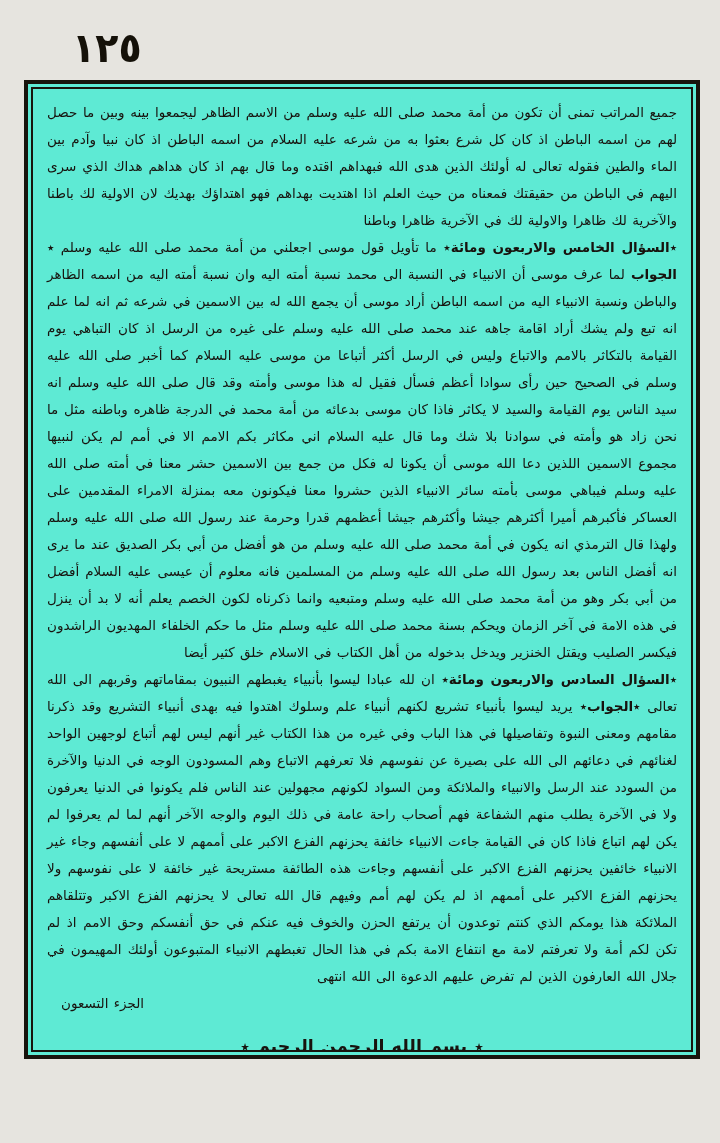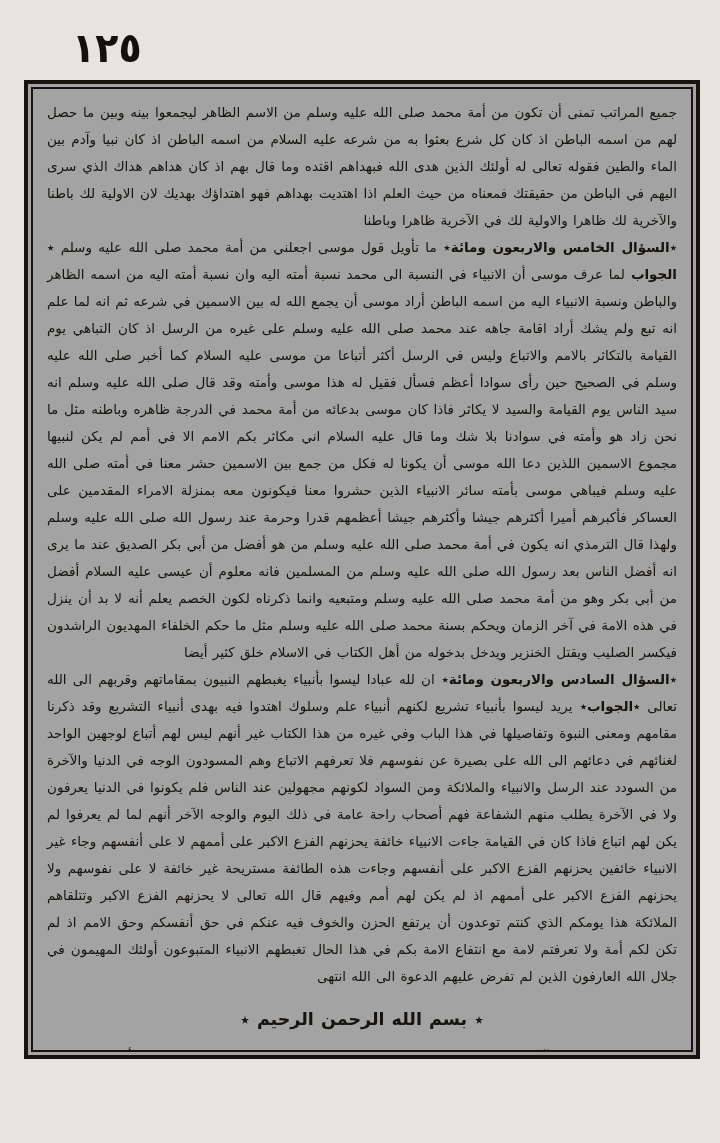--- a/index.html
+++ b/index.html
@@ -27,21 +27,21 @@
   }
   .frame {
     position: absolute;
     left: 24px;
     top: 80px;
     width: 676px;
     height: 979px;
     box-sizing: border-box;
     border: 4px solid #18140d;
     padding: 3px;
-    background: #a3a3a3;
+    background: #5eead4;
   }
   .frame-inner {
     box-sizing: border-box;
     width: 100%;
     height: 100%;
     border: 2px solid #18140d;
     padding: 10px 14px 8px 14px;
     overflow: hidden;
     direction: rtl;
   }
@@ -73,19 +73,20 @@
 
 <div class="frame">
   <div class="frame-inner">
 
     <p class="text-block"><span>جميع المراتب تمنى أن تكون من أمة محمد صلى الله عليه وسلم من الاسم الظاهر ليجمعوا بينه وبين ما حصل لهم من اسمه الباطن اذ كان كل شرع بعثوا به من شرعه عليه السلام من اسمه الباطن اذ كان نبيا وآدم بين الماء والطين فقوله تعالى له أولئك الذين هدى الله فبهداهم اقتده وما قال بهم اذ كان هداهم هداك الذي سرى اليهم في الباطن من حقيقتك فمعناه من حيث العلم اذا اهتديت بهداهم فهو اهتداؤك بهديك لان الاولية لك باطنا والآخرية لك ظاهرا والاولية لك في الآخرية ظاهرا وباطنا</span></p>
 
     <p class="text-block"><span class="bold">٭السؤال الخامس والاربعون ومائة٭ </span><span>ما تأويل قول موسى اجعلني من أمة محمد صلى الله عليه وسلم </span><span class="bold">٭ الجواب </span><span>لما عرف موسى أن الانبياء في النسبة الى محمد نسبة أمته اليه وان نسبة أمته اليه من اسمه الظاهر والباطن ونسبة الانبياء اليه من اسمه الباطن أراد موسى أن يجمع الله له بين الاسمين في شرعه ثم انه لما علم انه تبع ولم يشك أراد اقامة جاهه عند محمد صلى الله عليه وسلم على غيره من الرسل اذ كان التباهي يوم القيامة بالتكاثر بالامم والاتباع وليس في الرسل أكثر أتباعا من موسى عليه السلام كما أخبر صلى الله عليه وسلم في الصحيح حين رأى سوادا أعظم فسأل فقيل له هذا موسى وأمته وقد قال صلى الله عليه وسلم انه سيد الناس يوم القيامة والسيد لا يكاثر فاذا كان موسى بدعائه من أمة محمد في الدرجة ظاهره وباطنه مثل ما نحن زاد هو وأمته في سوادنا بلا شك وما قال عليه السلام اني مكاثر بكم الامم الا في أمم لم يكن لنبيها مجموع الاسمين اللذين دعا الله موسى أن يكونا له فكل من جمع بين الاسمين حشر معنا في أمته صلى الله عليه وسلم فيباهي موسى بأمته سائر الانبياء الذين حشروا معنا فيكونون معه بمنزلة الامراء المقدمين على العساكر فأكبرهم أميرا أكثرهم جيشا وأكثرهم جيشا أعظمهم قدرا وحرمة عند رسول الله صلى الله عليه وسلم ولهذا قال الترمذي انه يكون في أمة محمد صلى الله عليه وسلم من هو أفضل من أبي بكر الصديق عند ما يرى انه أفضل الناس بعد رسول الله صلى الله عليه وسلم من المسلمين فانه معلوم أن عيسى عليه السلام أفضل من أبي بكر وهو من أمة محمد صلى الله عليه وسلم ومتبعيه وانما ذكرناه لكون الخصم يعلم أنه لا بد أن ينزل في هذه الامة في آخر الزمان ويحكم بسنة محمد صلى الله عليه وسلم مثل ما حكم الخلفاء المهديون الراشدون فيكسر الصليب ويقتل الخنزير ويدخل بدخوله من أهل الكتاب في الاسلام خلق كثير أيضا</span></p>
 
     <p class="text-block"><span class="bold">٭السؤال السادس والاربعون ومائة٭ </span><span>ان لله عبادا ليسوا بأنبياء يغبطهم النبيون بمقاماتهم وقربهم الى الله تعالى </span><span class="bold">٭الجواب٭ </span><span>يريد ليسوا بأنبياء تشريع لكنهم أنبياء علم وسلوك اهتدوا فيه بهدى أنبياء التشريع وقد ذكرنا مقامهم ومعنى النبوة وتفاصيلها في هذا الباب وفي غيره من هذا الكتاب غير أنهم ليس لهم أتباع لوجهين الواحد لغنائهم في دعائهم الى الله على بصيرة عن نفوسهم فلا تعرفهم الاتباع وهم المسودون الوجه في الدنيا والآخرة من السودد عند الرسل والانبياء والملائكة ومن السواد لكونهم مجهولين عند الناس فلم يكونوا في الدنيا يعرفون ولا في الآخرة يطلب منهم الشفاعة فهم أصحاب راحة عامة في ذلك اليوم والوجه الآخر أنهم لما لم يعرفوا لم يكن لهم اتباع فاذا كان في القيامة جاءت الانبياء خائفة يحزنهم الفزع الاكبر على أممهم لا على أنفسهم وجاء غير الانبياء خائفين يحزنهم الفزع الاكبر على أنفسهم وجاءت هذه الطائفة مستريحة غير خائفة لا على نفوسهم ولا يحزنهم الفزع الاكبر على أممهم اذ لم يكن لهم أمم وفيهم قال الله تعالى لا يحزنهم الفزع الاكبر وتتلقاهم الملائكة هذا يومكم الذي كنتم توعدون أن يرتفع الحزن والخوف فيه عنكم في حق أنفسكم وحق الامم اذ لم تكن لكم أمة ولا تعرفتم لامة مع انتفاع الامة بكم في هذا الحال تغبطهم الانبياء المتبوعون أولئك المهيمون في جلال الله العارفون الذين لم تفرض عليهم الدعوة الى الله انتهى</span></p>
 
+    <p class="text-block align-left"><span>الجزء التسعون</span></p>
 
     <p class="text-block align-center"><span class="bold">٭ بسم الله الرحمن الرحيم ٭</span></p>
 
     <p class="text-block"><span class="bold">٭السؤال السابع والآخرية ومائة٭ </span><span>ما ومعنى قول بسم الله </span><span class="bold">٭الجواب٭ </span><span>هو للعبد في التكوين أنفسهم كن</span></p>
 
   </div>
 </div>
 
 </body></html>

